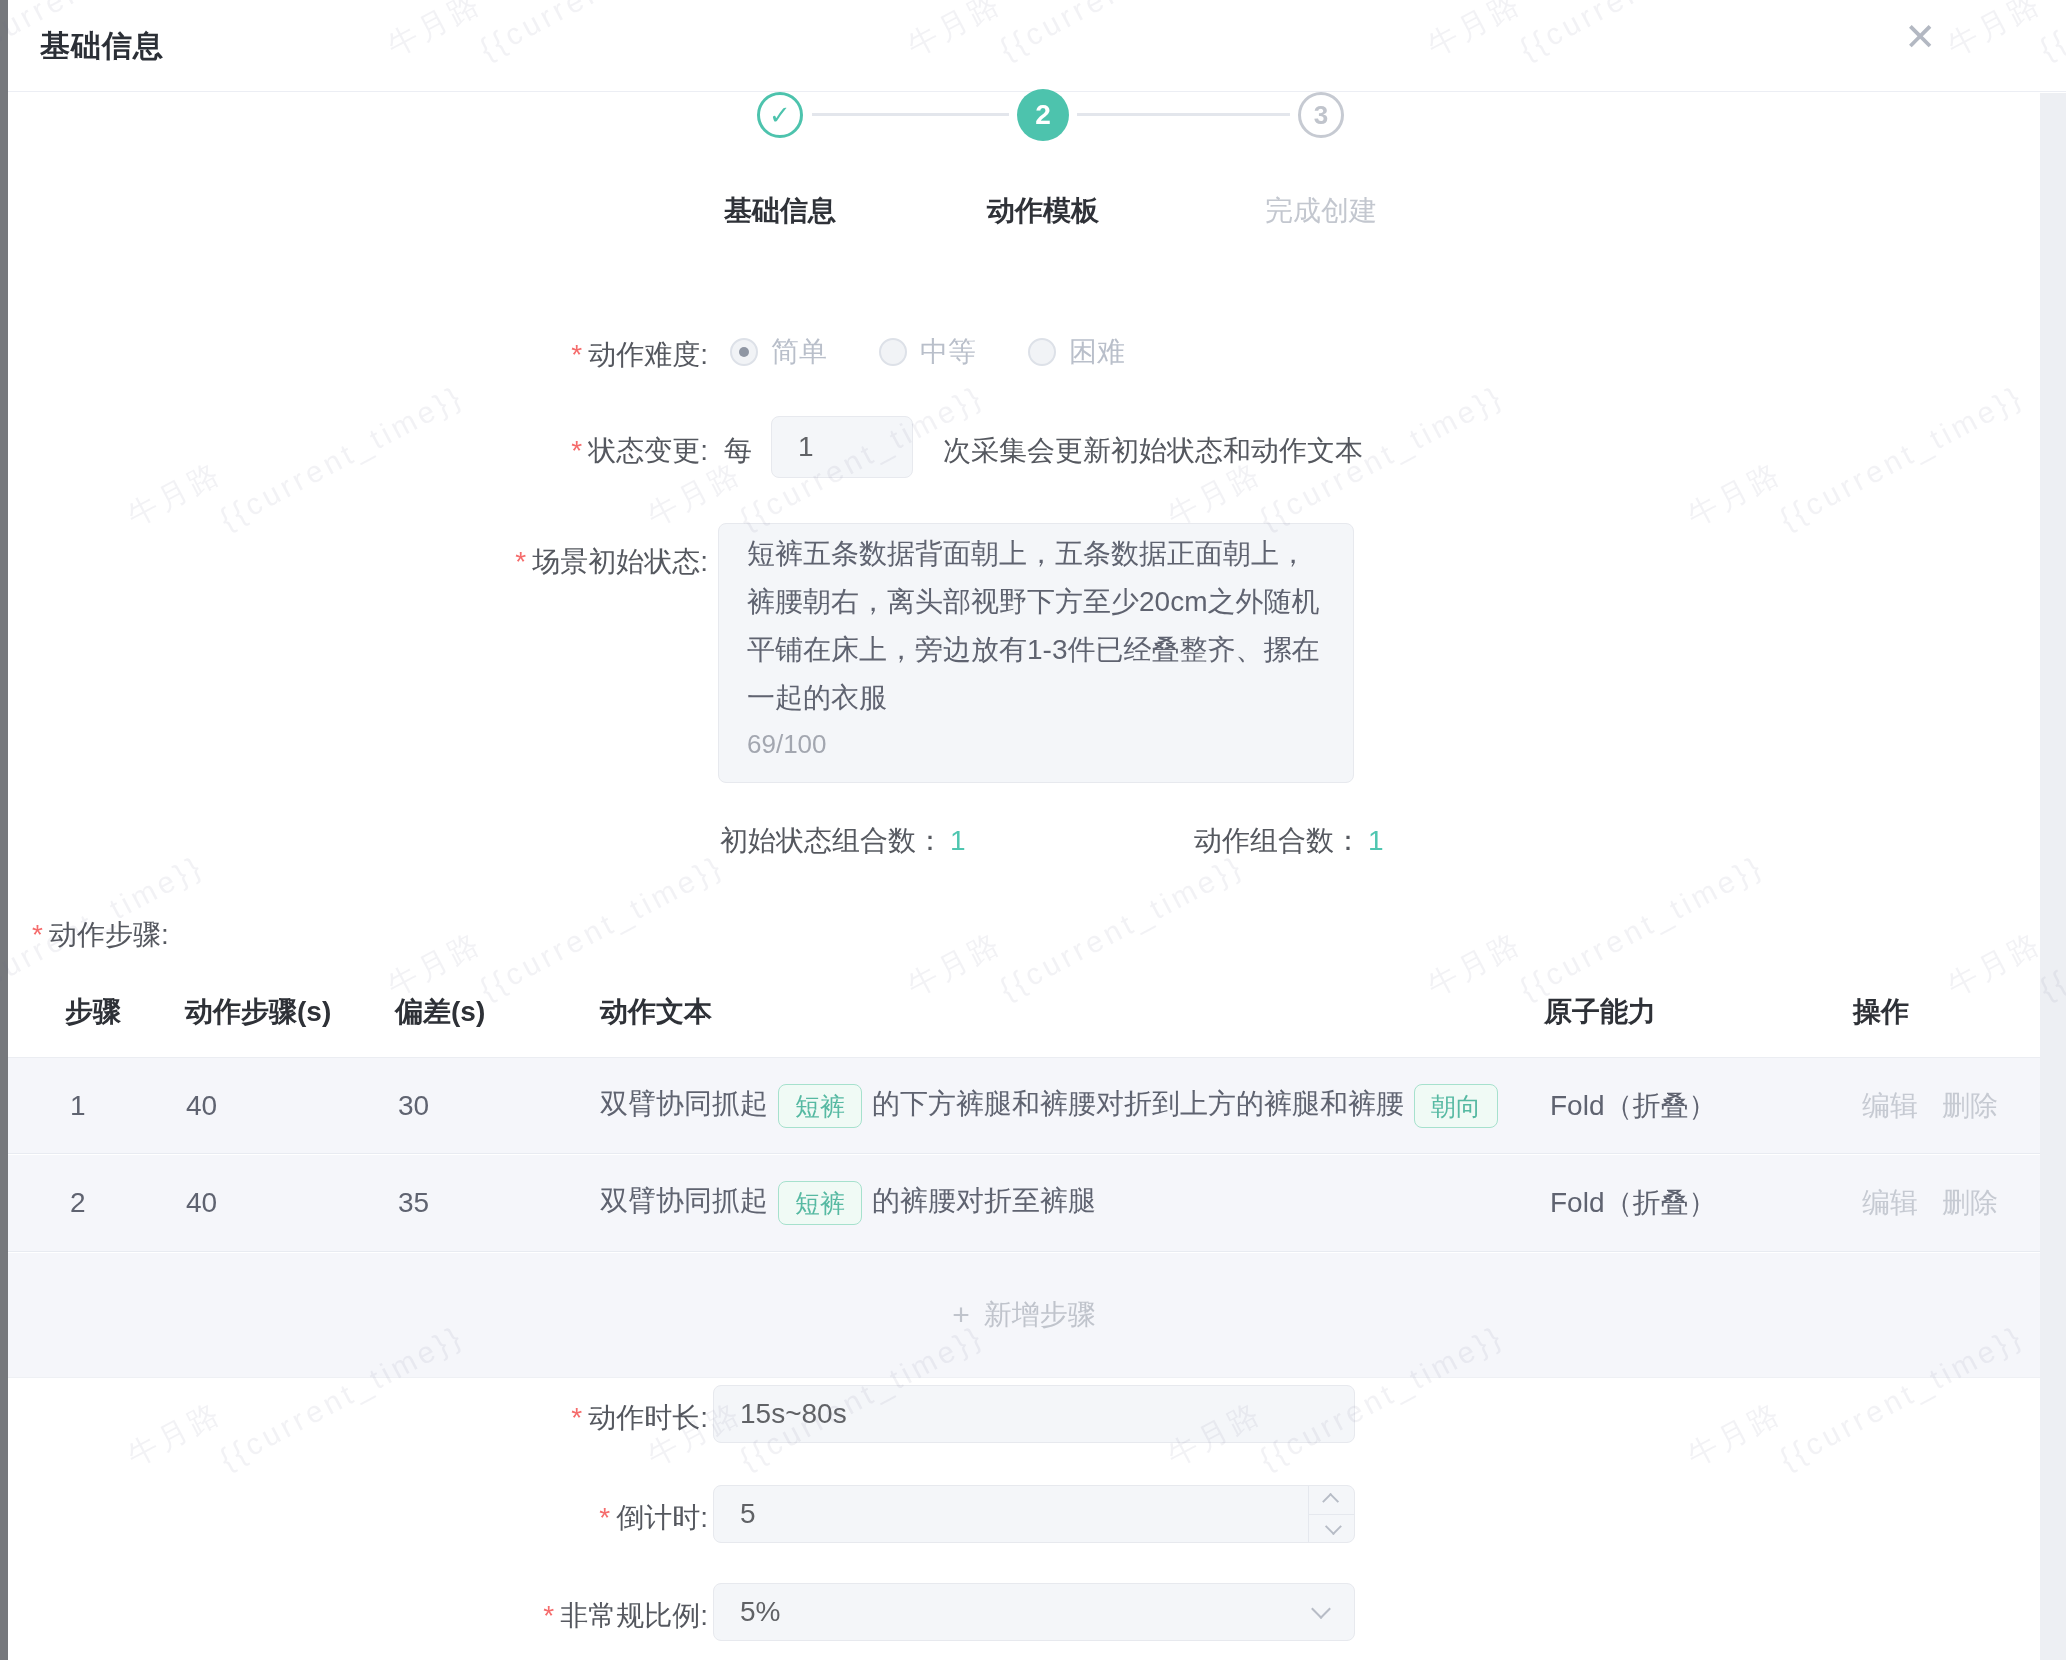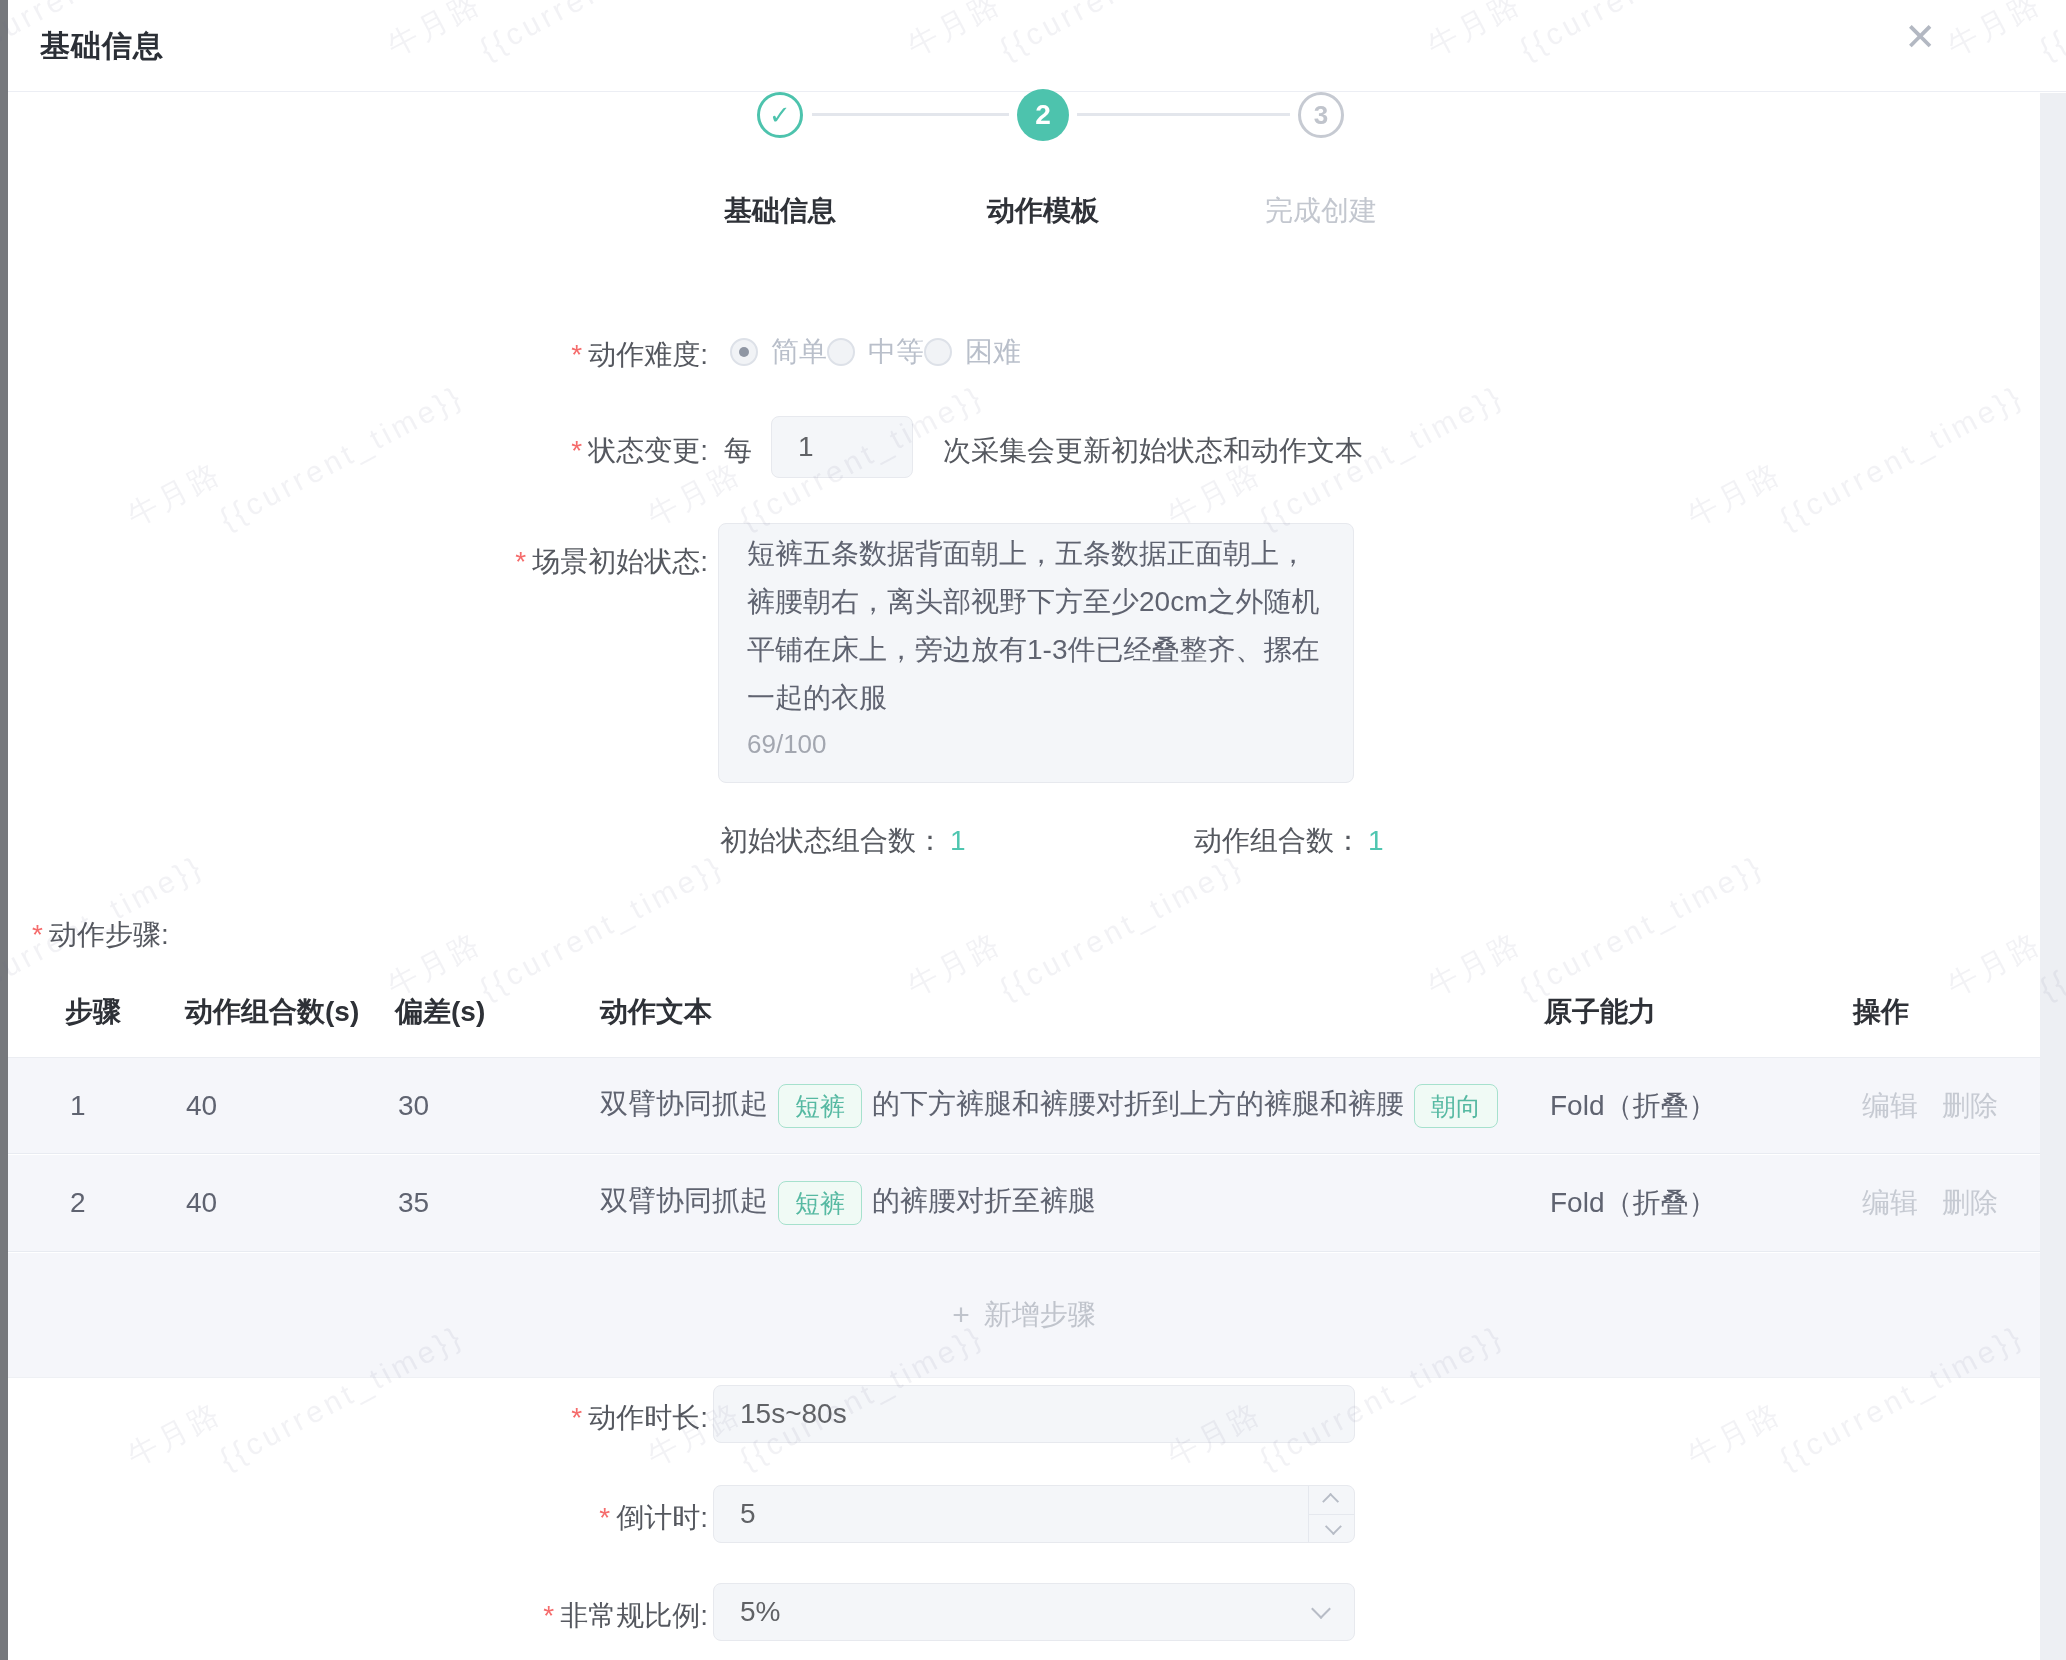--- a/index.html
+++ b/index.html
@@ -32,21 +32,21 @@
   .step-label.s1 { left:772px; }
   .step-label.s2 { left:1035px; }
   .step-label.s3 { left:1313px; color:#c3c7cf; font-weight:500; }
 
   
   .req { color:#f56c6c; margin-right:6px; font-size:28px; }
   .flabel { position:absolute; left:200px; width:500px; text-align:right; font-size:28px; color:#55585f; white-space:nowrap; }
 
   .row-difficulty { position:absolute; left:8px; top:332px; right:26px; height:40px; }
   .row-difficulty .flabel { top:4px; }
-  .radio-group { position:absolute; left:722px; top:0; display:flex; align-items:center; height:40px; }
+  .radio-group { position:absolute; left:722px; top:0; display:flex; gap:52px; align-items:center; height:40px; }
   .radio-item { display:flex; align-items:center; gap:13px; cursor:pointer; }
   .radio-circle { width:28px; height:28px; border-radius:50%; background:#f1f3f6; border:2px solid #dde1e8; position:relative; }
   .radio-circle.checked::after { content:""; position:absolute; left:7px; top:7px; width:10px; height:10px; border-radius:50%; background:#8f96a3; }
   .radio-label { font-size:28px; color:#b9bfca; }
 
   .row-state { position:absolute; left:8px; top:416px; right:26px; height:64px; }
   .row-state .flabel { top:16px; }
   .state-prefix { position:absolute; left:716px; top:16px; font-size:28px; color:#55585f; }
   .state-input { position:absolute; left:763px; top:0; width:142px; height:62px; background:#f4f6f9; border:1px solid #e7e9ee; border-radius:8px; font-size:28px; color:#606266; line-height:60px; padding-left:26px; }
   .state-suffix { position:absolute; left:935px; top:16px; font-size:28px; color:#55585f; }
@@ -161,21 +161,21 @@
     </div>
     <div class="combo-2">
       <span>动作组合数：</span><span class="combo-val">1</span>
     </div>
   </div>
 
   <div class="steps-section-label"><span class="req">*</span><span>动作步骤:</span></div>
 
   <div class="thead">
     <div class="th c1">步骤</div>
-    <div class="th c2">动作组合数(s)</div>
+    <div class="th c2">动作步骤(s)</div>
     <div class="th c3">偏差(s)</div>
     <div class="th c4">动作文本</div>
     <div class="th c5">原子能力</div>
     <div class="th c6">操作</div>
   </div>
 
   <div class="tband trow1">
     <div class="td c1">1</div>
     <div class="td c2">40</div>
     <div class="td c3">30</div>

